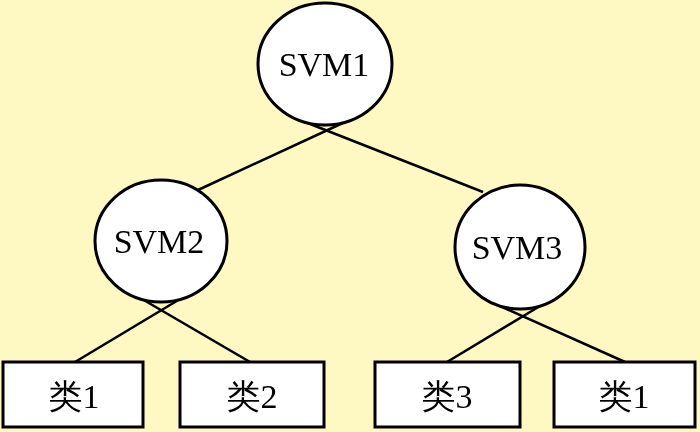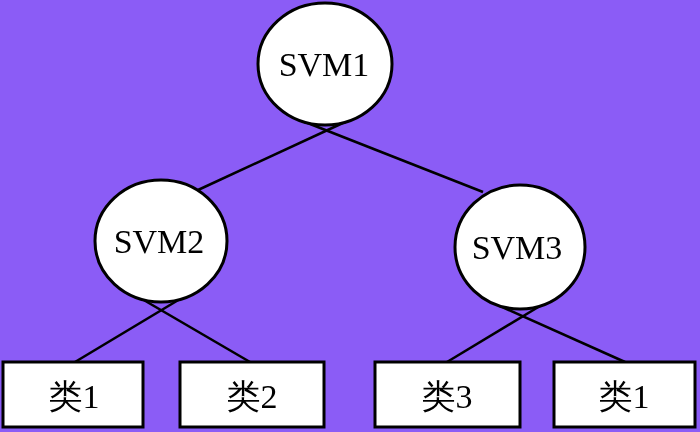--- a/index.html
+++ b/index.html
@@ -7,21 +7,21 @@
     padding: 0;
     width: 700px;
     height: 432px;
     background: #ffffff;
     overflow: hidden;
   }
   .diagram-wrap {
     position: relative;
     width: 700px;
     height: 432px;
-    background: #8b5cf6;
+    background: #fef9c3;
   }
   svg text {
     font-family: "Liberation Serif", "DejaVu Serif", serif;
     font-size: 34px;
     fill: #000000;
   }
 </style>
 </head>
 <body>
 

